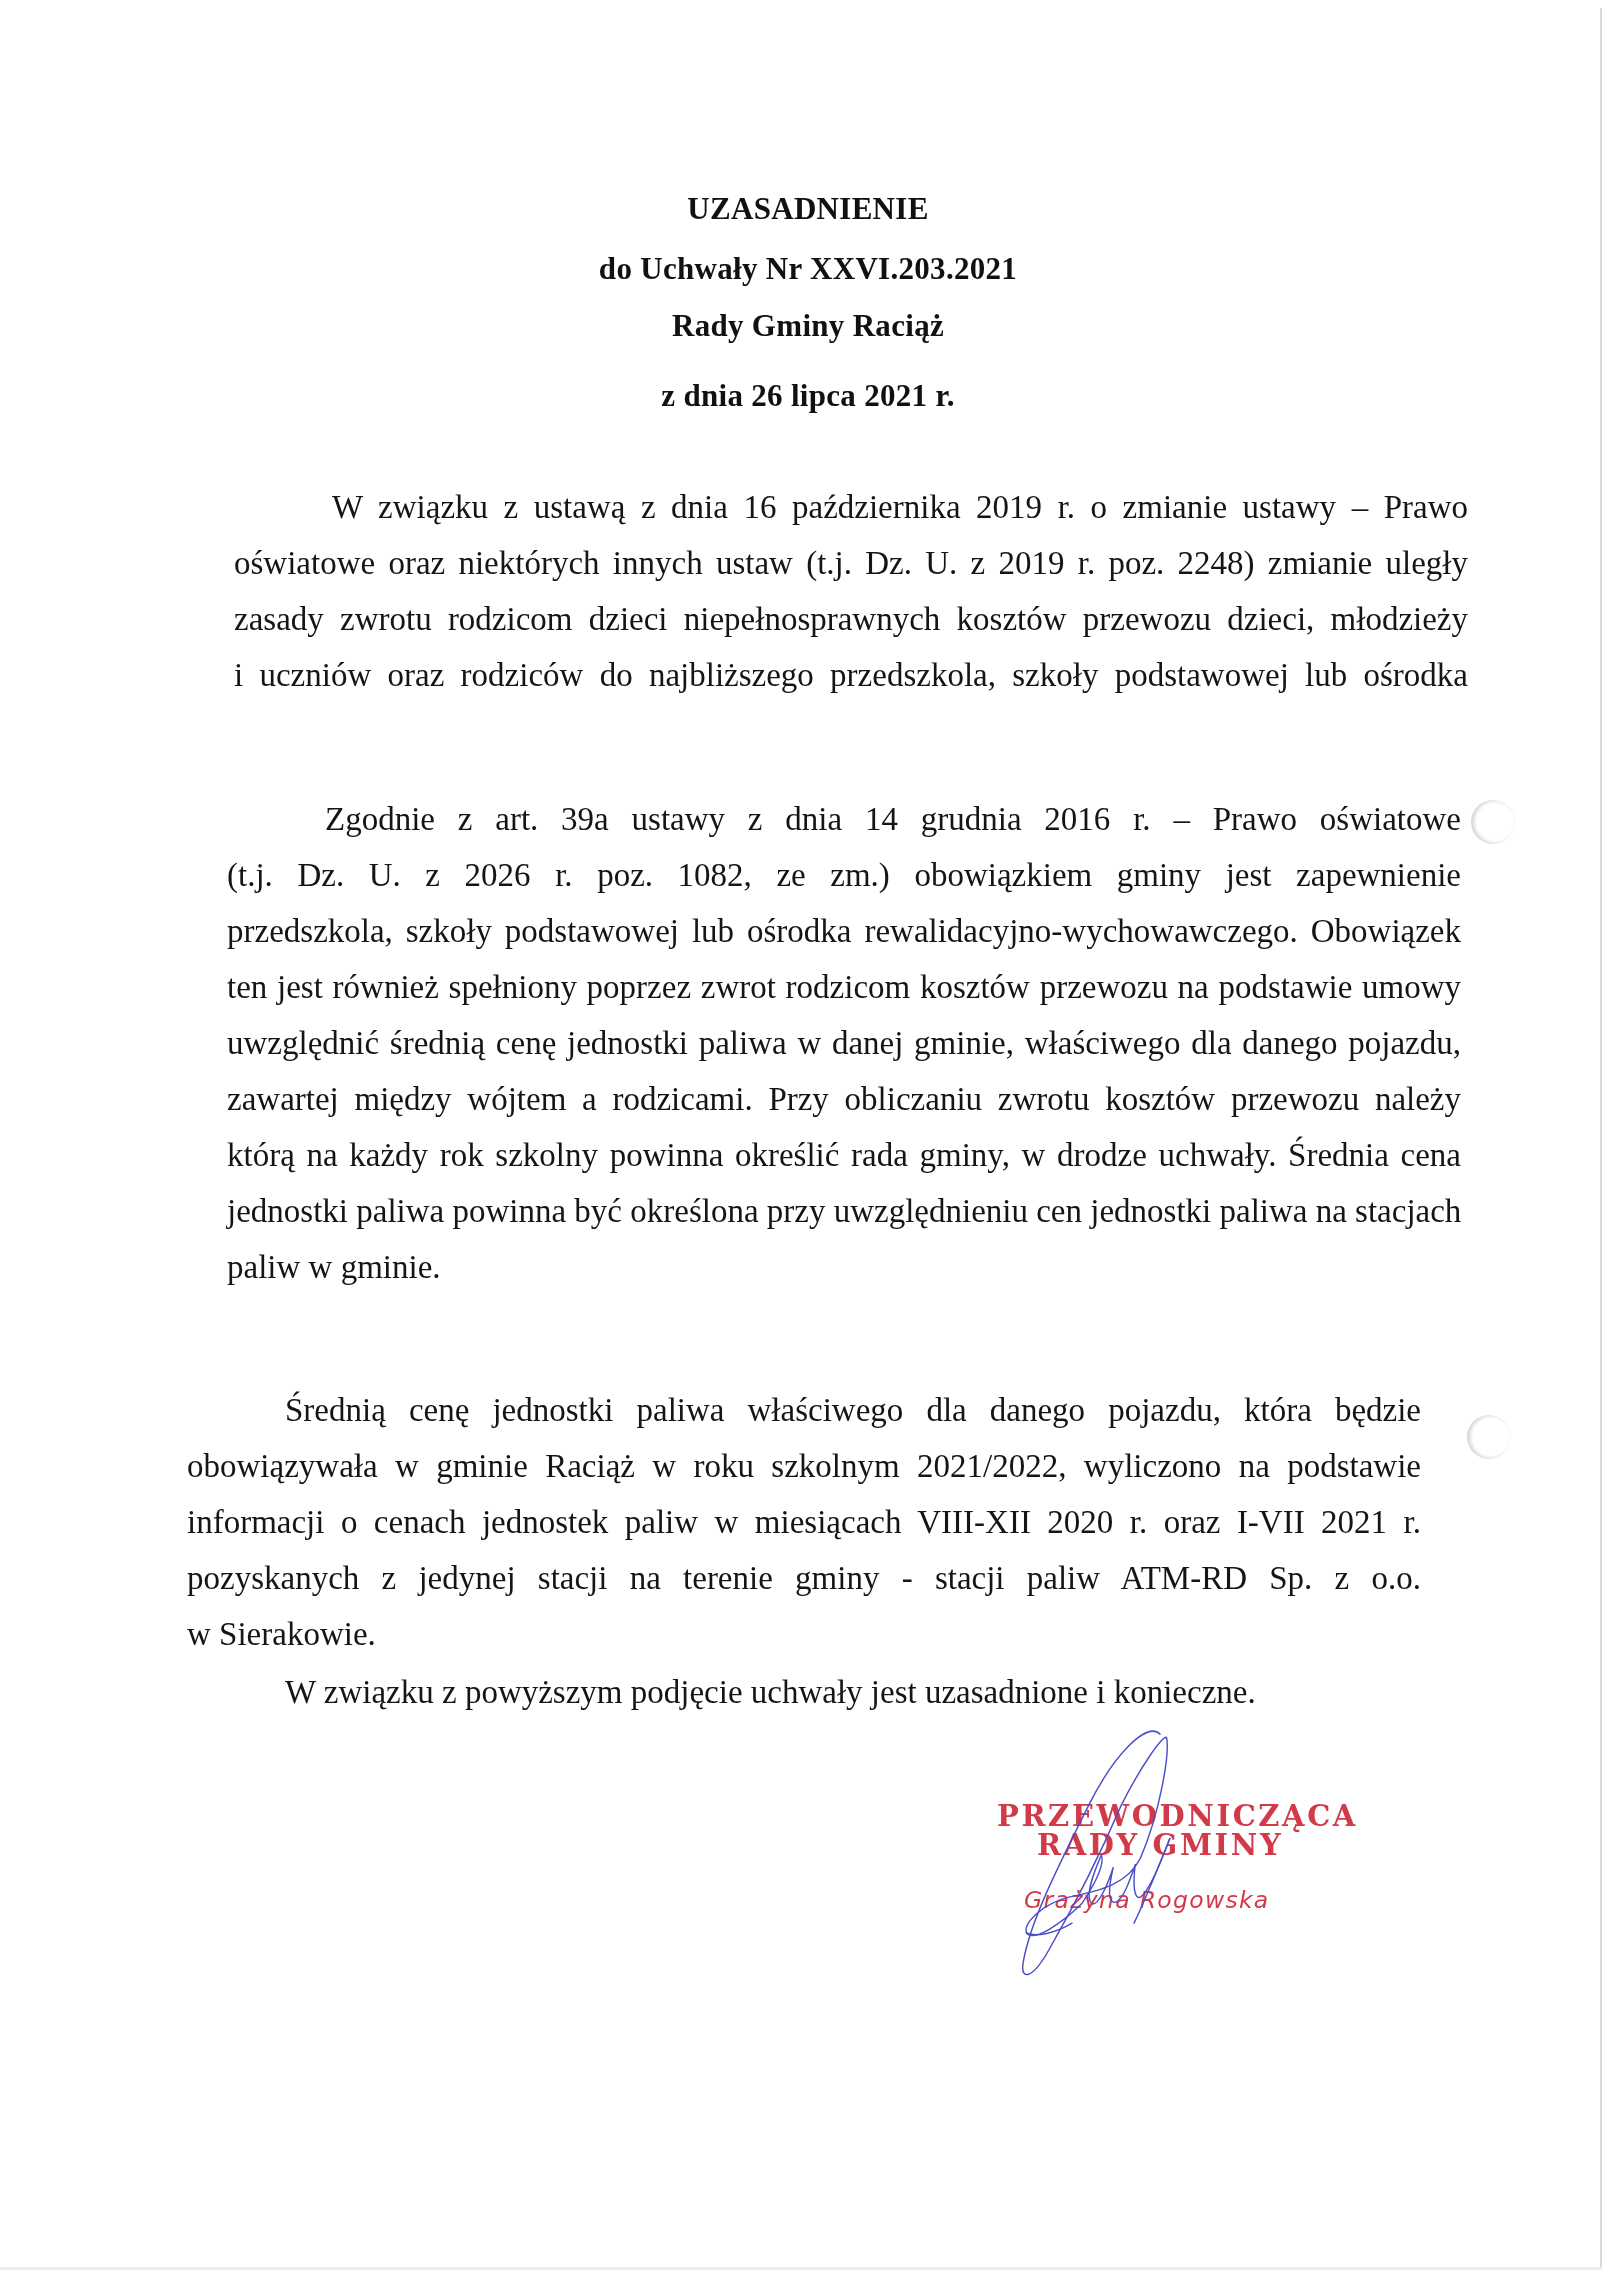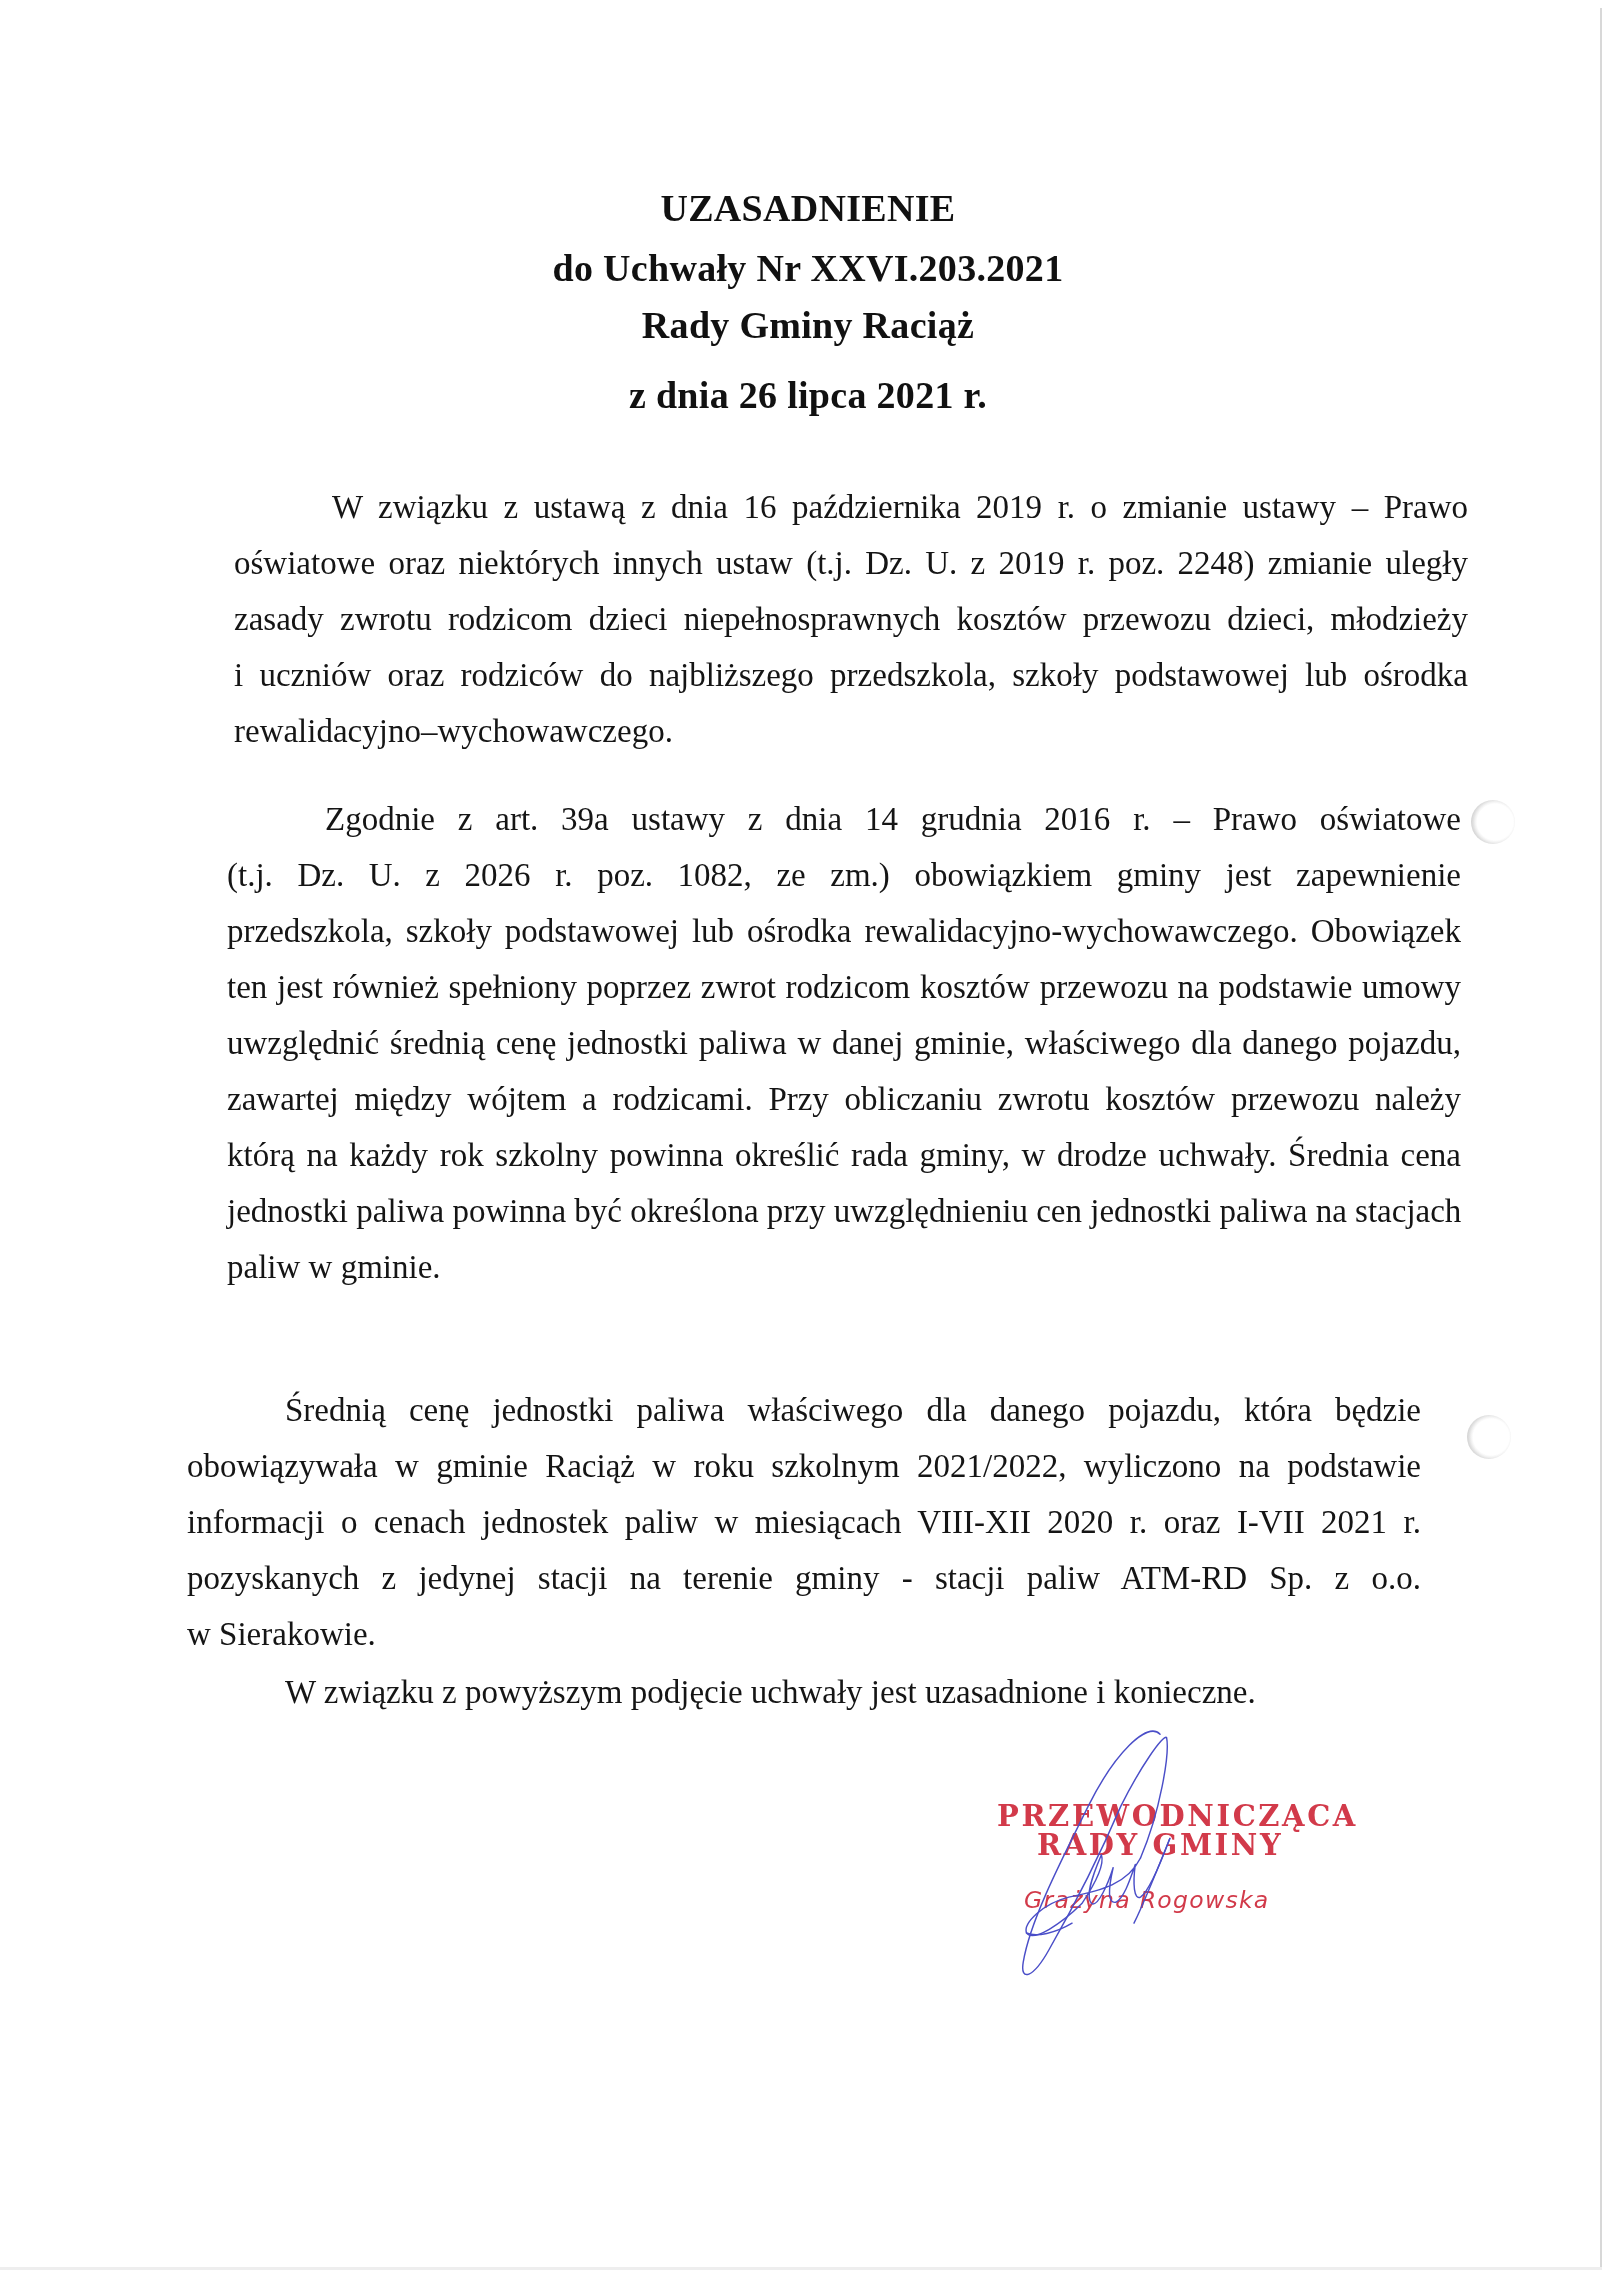--- a/index.html
+++ b/index.html
@@ -30,21 +30,21 @@
       width: 1602px;
       height: 2.6px;
       background: #eeeeee;
     }
     .heading {
       position: absolute;
       left: 0;
       width: 1616px;
       text-align: center;
       font-weight: bold;
-      font-size: 38px;
+      font-size: 31px;
       line-height: 39px;
       color: #111;
       letter-spacing: 0.3px;
     }
     .h1 { top: 189px; }
     .h2 { top: 249px; }
     .h3 { top: 306px; }
     .h4 { top: 364px; margin-top: 12px; }
 
     .para {
@@ -151,21 +151,20 @@
   <div class="heading h2">do Uchwały Nr XXVI.203.2021</div>
   <div class="heading h3">Rady Gminy Raciąż</div>
   <div class="heading h4">z dnia 26 lipca 2021 r.</div>
 </div>
 
 <div class="para p1">
   <span class="line indent">W związku z ustawą z dnia 16 października 2019 r. o zmianie ustawy – Prawo</span>
   <span class="line">oświatowe oraz niektórych innych ustaw (t.j. Dz. U. z 2019 r. poz. 2248) zmianie uległy</span>
   <span class="line">zasady zwrotu rodzicom dzieci niepełnosprawnych  kosztów przewozu dzieci, młodzieży</span>
   <span class="line">i uczniów oraz rodziców do najbliższego przedszkola, szkoły podstawowej lub ośrodka</span>
-  <span class="line last">rewalidacyjno–wychowawczego.</span>
 </div>
 
 <div class="para p2">
   <span class="line indent">Zgodnie z art. 39a ustawy z dnia 14 grudnia 2016 r. – Prawo oświatowe</span>
   <span class="line">(t.j. Dz. U. z  2026 r. poz. 1082, ze zm.) obowiązkiem gminy jest zapewnienie</span>
   <span class="line">przedszkola, szkoły podstawowej lub ośrodka rewalidacyjno-wychowawczego. Obowiązek</span>
   <span class="line">ten jest również spełniony poprzez zwrot rodzicom kosztów przewozu na podstawie umowy</span>
   <span class="line">uwzględnić średnią cenę jednostki paliwa w danej gminie, właściwego dla danego pojazdu,</span>
   <span class="line">zawartej między wójtem a rodzicami. Przy obliczaniu zwrotu kosztów przewozu należy</span>
   <span class="line">którą na każdy rok szkolny powinna określić rada gminy, w drodze uchwały. Średnia cena</span>

